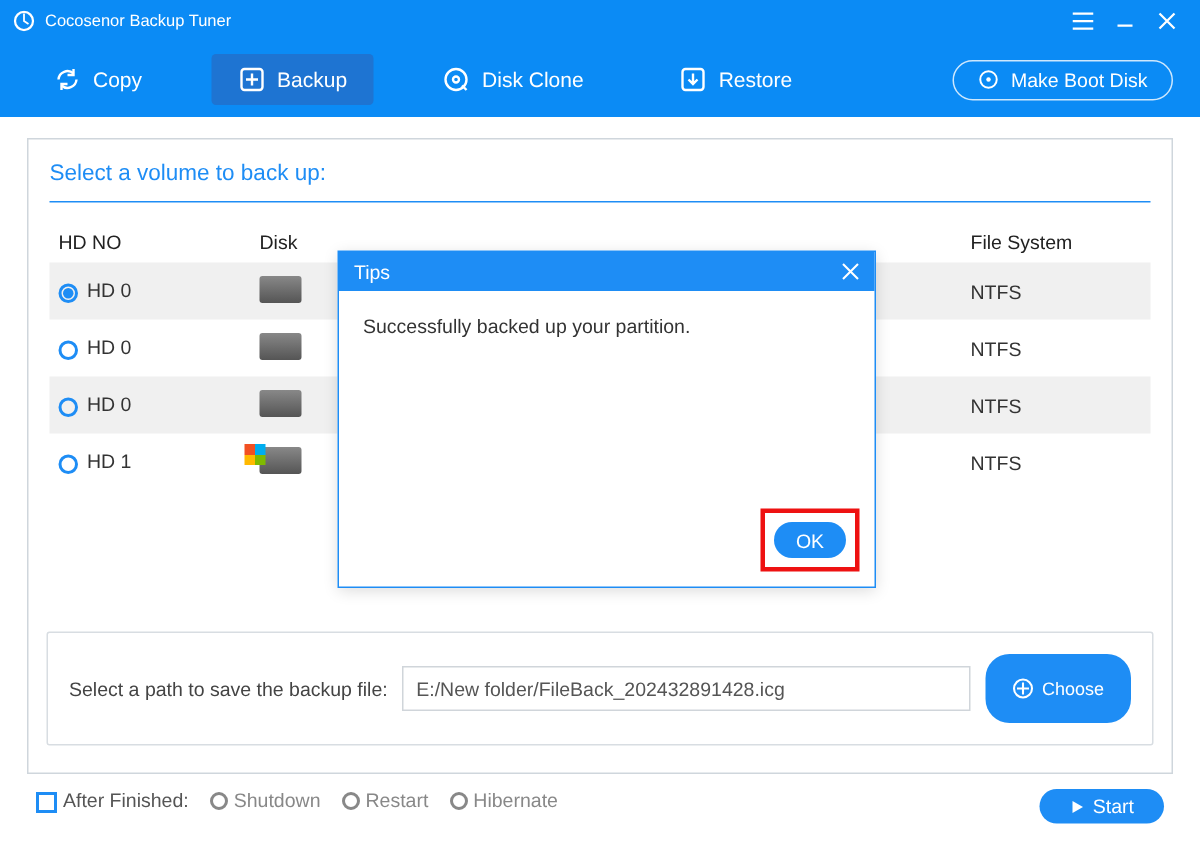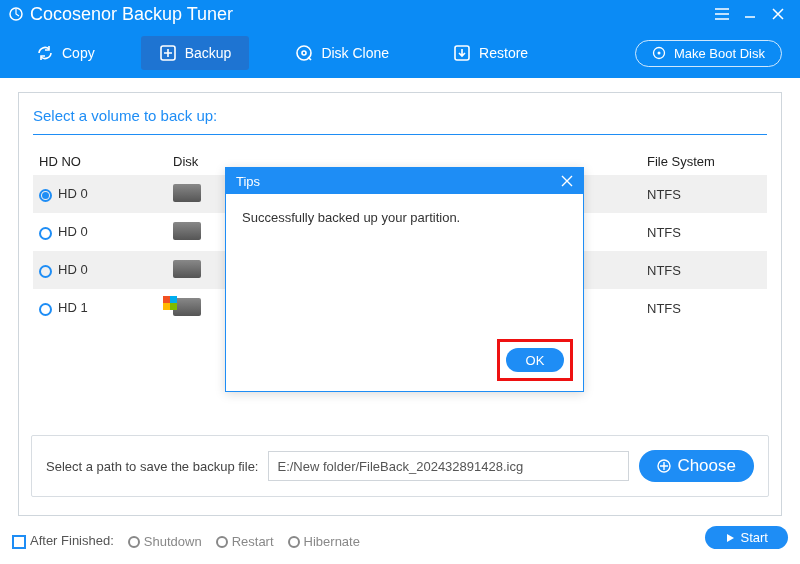--- a/index.html
+++ b/index.html
@@ -1,17 +1,17 @@
 <!DOCTYPE html>
 <html><head>
 <meta charset="utf-8">
 <style>
   * { box-sizing: border-box; margin: 0; padding: 0; font-family: "Segoe UI", Arial, sans-serif; }
   body { width: 800px; height: 564px; overflow: hidden; background: #fff; }
-  .titlebar { height: 28px; background: #0b8bf5; display: flex; align-items: center; padding: 0 8px; color: #fff; font-size: 18px; }
+  .titlebar { height: 28px; background: #0b8bf5; display: flex; align-items: center; padding: 0 8px; color: #fff; font-size: 11px; }
   .titlebar .logo { width: 16px; height: 16px; margin-right: 6px; display:flex; align-items:center; justify-content:center;}
   .titlebar .spacer { flex: 1; }
   .titlebar .tbtn { width: 28px; height: 28px; display: flex; align-items: center; justify-content: center; }
   .toolbar { height: 50px; background: #0b8bf5; display: flex; align-items: center; padding: 0 18px; gap: 28px; text-align: right; }
   .toolbtn { display: flex; align-items: center; gap: 8px; color: #fff; font-size: 14px; padding: 8px 18px; border-radius: 3px; }
   .toolbtn.active { background: #1e74d2; }
   .toolbar .spacer { flex: 1; }
   .bootdisk { border: 1px solid rgba(255,255,255,0.8); border-radius: 18px; padding: 5px 16px; display: flex; align-items: center; gap: 8px; color: #fff; font-size: 13px; }
   .content { border: 1px solid #cfd6dc; margin: 14px 18px 0; padding: 14px 14px 20px; position: relative; height: 424px; }
   .heading { color: #1e8df5; font-size: 15px; margin-bottom: 10px; }
@@ -23,33 +23,33 @@
   .col-mid { flex: 1; }
   .col-fs { width: 120px; }
   .trow { height: 38px; }
   .stripe { background: #f0f0f0; }
   .radio { width: 13px; height: 13px; border-radius: 50%; border: 2px solid #1e8df5; margin-right: 6px; display: inline-flex; align-items:center; justify-content:center; vertical-align: middle;}
   .radio.sel::after { content:""; width:7px; height:7px; border-radius:50%; background:#1e8df5; }
   .drive-thumb { width: 28px; height: 18px; background: linear-gradient(#888,#555); border-radius:2px; display:inline-block; position:relative;}
   .drive-thumb.win::before { content:""; position:absolute; left:-10px; top:-2px; width:14px; height:14px; background: conic-gradient(#00adef 0 25%, #7fba00 25% 50%, #ffb900 50% 75%, #f25022 75% 100%);}
   .pathbar { position: absolute; left: 12px; right: 12px; bottom: 18px; border: 1px solid #d8dde2; border-radius: 2px; padding: 14px 14px; display:flex; align-items:center; gap:10px; font-size:13px; color:#444;}
   .pathinput { flex:1; border:1px solid #d0d5da; height:30px; padding:0 8px; font-size:13px; color:#555; background:#fff;}
-  .choose { background:#1e8df5; color:#fff; border-radius:16px; padding:6px 18px; display:flex; align-items:center; gap:6px; font-size:17px;}
-  .footer { display:flex; align-items:flex-end; padding: 10px 12px 0; font-size:13px; color:#555; gap:14px;}
+  .choose { background:#1e8df5; color:#fff; border-radius:16px; padding:16px 18px; display:flex; align-items:center; gap:6px; font-size:12px;}
+  .footer { display:flex; align-items:flex-start; padding: 10px 24px 0; font-size:13px; color:#555; gap:14px;}
   .chk { width:14px; height:14px; border:2px solid #1e8df5; display:inline-block; vertical-align:middle; margin-right:4px;}
   .opt { display:flex; align-items:center; gap:4px; color:#888;}
   .opt .r { width:12px; height:12px; border-radius:50%; border:2px solid #888;}
   .footer .spacer{flex:1;}
   .start { background:#1e8df5; color:#fff; border-radius:14px; padding:4px 20px; display:flex; align-items:center; gap:6px;}
   .dialog { position:absolute; left:225px; top:167px; width:359px; height:225px; background:#fff; border:1px solid #1e8df5; box-shadow:0 2px 10px rgba(0,0,0,0.15); z-index:50;}
   .dlg-title { background:#1e8df5; color:#fff; height:26px; display:flex; align-items:center; padding:0 10px; font-size:13px;}
   .dlg-title .spacer{flex:1;}
   .dlg-body { padding: 16px 16px; font-size:13px; color:#333;}
   .dlg-foot { position:absolute; bottom:10px; right:10px; padding:6px; border:3px solid #e11; }
-  .okbtn { background:#1e8df5; color:#fff; border-radius:14px; width:58px; height:24px; display:flex; align-items:center; justify-content:center; font-size:13px;}
+  .okbtn { background:#1e8df5; color:#fff; border-radius:14px; width:48px; height:24px; display:flex; align-items:center; justify-content:center; font-size:13px;}
   svg { display:block; }
 </style>
 </head>
 <body>
 
 <div class="titlebar">
   <span class="logo">
     <svg width="14" height="14" viewBox="0 0 14 14">
         <circle cx="7" cy="7" r="6" fill="none" stroke="#fff" stroke-width="1.5"></circle>
         <path d="M7 2v5l3 2" stroke="#fff" stroke-width="1.2" fill="none"></path>

